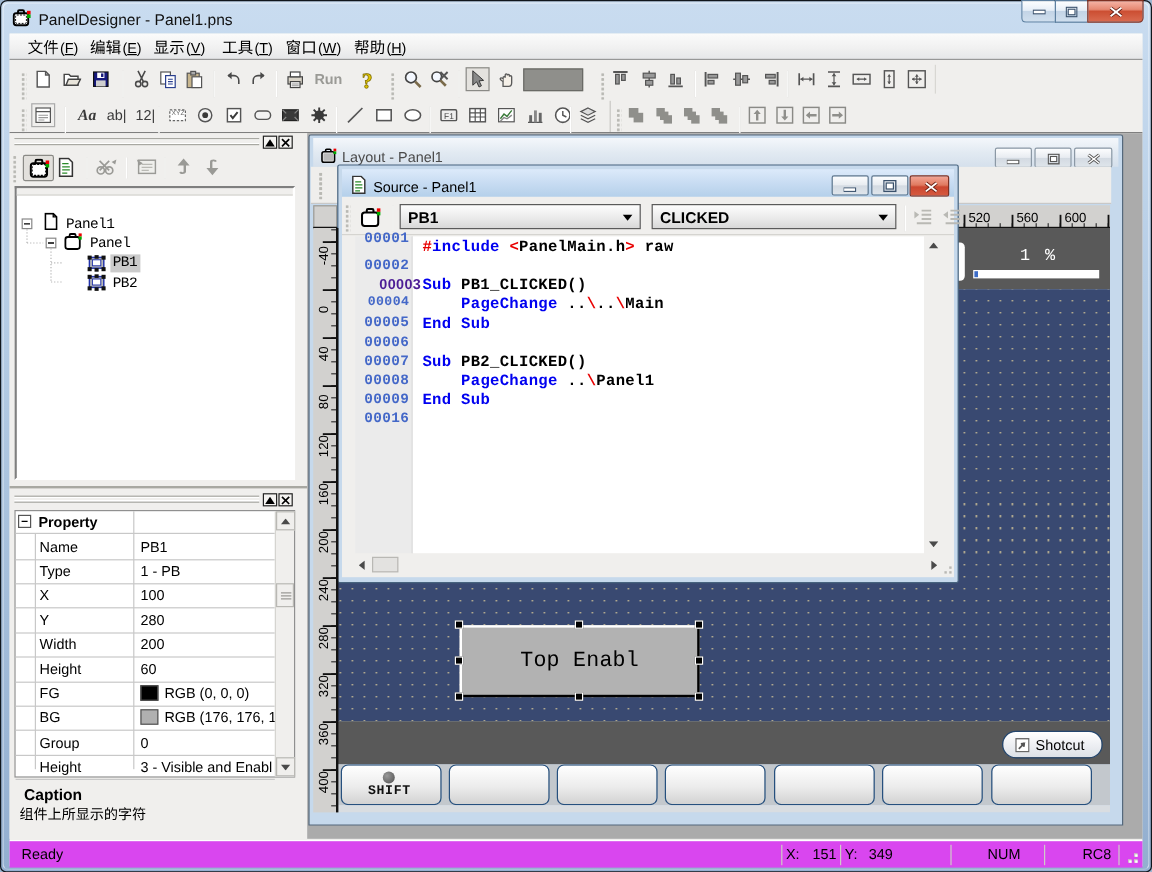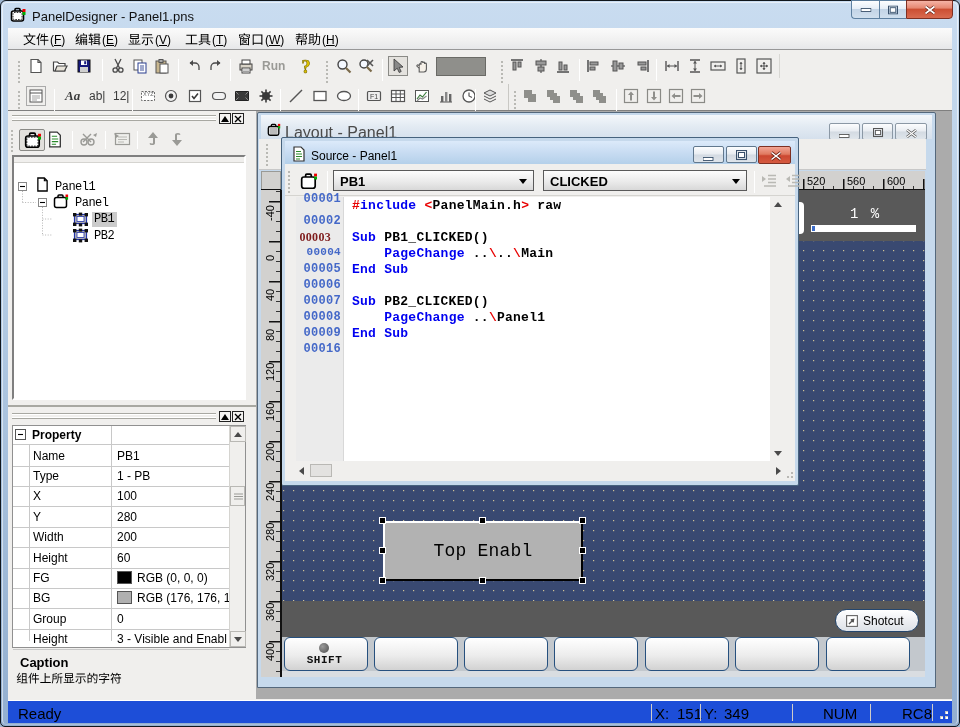--- a/index.html
+++ b/index.html
@@ -32,21 +32,21 @@
 #leftdock{position:absolute;left:0;top:83px;width:248px;height:588px;background:#f0efed;}
 .hgrip{position:absolute;height:6px;border-top:1px solid #a8a8a2;border-bottom:1px solid #a8a8a2;background:linear-gradient(180deg,#fff 1px,transparent 1px,transparent 3px,#fff 3px);}
 .dkbtn{position:absolute;width:12px;height:11px;border:1px solid #222;background:#f4f3f1;font-size:9px;line-height:9px;text-align:center;color:#000;}
 .trow{position:absolute;font-family:"Liberation Mono",monospace;font-size:12px;letter-spacing:-0.5px;color:#000;white-space:pre;}
 #propwrap{position:absolute;left:4px;top:314px;width:234px;height:223px;background:#fff;border:1px solid #909090;}
 .prow{position:absolute;left:0;width:216px;height:21px;border-bottom:1px solid #c8c8c8;font-size:12px;color:#000;}
 .prow .pn{position:absolute;left:20px;top:3px;}
 .prow .pv{position:absolute;left:104px;top:3px;white-space:nowrap;}
 #capbox{position:absolute;left:2px;top:539px;width:236px;height:44px;background:#f0efed;}
 
-#statusbar{position:absolute;left:0;top:672px;width:944px;height:23px;background:#1d4ed8;border-top:1px solid #fff;font-size:15px;color:#000;}
+#statusbar{position:absolute;left:0;top:672px;width:944px;height:23px;background:#d946ef;border-top:1px solid #fff;font-size:12px;color:#000;}
 .sdiv{position:absolute;top:3px;height:17px;width:1px;background:#cfccc8;}
 
 #mdi{position:absolute;left:248px;top:83px;width:696px;height:588px;background:#ababab;}
 
 #lwin{position:absolute;left:1px;top:1px;width:679px;height:576px;background:#c6d9ec;border:1px solid #54687c;border-radius:2px 2px 0 0;}
 #lwin .ltitle{position:absolute;left:3px;top:2px;right:3px;height:24px;background:linear-gradient(180deg,#f4f7fb,#e2eaf2 50%,#d5e0ec);}
 .mdibtn{position:absolute;top:10px;width:31px;height:17px;border:1px solid #8b98a5;border-radius:2px;background:linear-gradient(180deg,#fcfdfe,#e8ecf1 48%,#d3dae2 52%,#dfe5eb);}
 
 #swin{position:absolute;left:25px;top:26px;width:518px;height:349px;background:#c6d9ec;border:1px solid #47637e;border-radius:2px;}
 .code{font-family:"Liberation Mono",monospace;font-size:13px;font-weight:bold;letter-spacing:0.25px;white-space:pre;}
@@ -694,21 +694,21 @@
   <div id="mdi">
     <div id="lwin">
 <div class="ltitle"></div>
 <svg class="abs" style="left:9px;top:10px" width="14" height="14" viewBox="0 0 16 15">
           <rect x="1.5" y="3.5" width="12" height="10" rx="2" fill="#e8e8e8" stroke="#000" stroke-width="1.5"></rect>
           <rect x="3" y="5" width="9" height="7" fill="#bbb"></rect>
           <path d="M5 3.5 V2 a1 1 0 0 1 1-1 h3 a1 1 0 0 1 1 1 V3.5" fill="none" stroke="#000" stroke-width="1.5"></path>
           <rect x="12.5" y="0.5" width="2.6" height="2.6" fill="#e00"></rect>
           <rect x="12.5" y="3.1" width="2.6" height="2.6" fill="#0a0"></rect>
         </svg>
-<div class="abs" style="left:27px;top:11px;font-size:16px;color:#4a4a4a;">Layout - Panel1</div>
+<div class="abs" style="left:27px;top:11px;font-size:12px;color:#4a4a4a;">Layout - Panel1</div>
 <div class="mdibtn" style="left:571px;"><svg style="margin:8px 0 0 9px" width="11" height="4">
             <rect x="0" y="0.5" width="10" height="3" fill="#fff" stroke="#555" stroke-width="0.9"></rect>
           </svg></div>
 <div class="mdibtn" style="left:604px;"><svg style="margin:4px 0 0 10px" width="11" height="10">
             <rect x="0.5" y="0.5" width="9" height="8" fill="none" stroke="#555" stroke-width="1.1"></rect>
             <rect x="2.4" y="2.4" width="5.2" height="4.2" fill="#fff" stroke="#555" stroke-width="0.9"></rect>
           </svg></div>
 <div class="mdibtn" style="left:637px;width:32px;"><svg style="margin:4px 0 0 10px" width="11" height="9" viewBox="0 0 11 9">
             <path d="M1 1 L10 8 M10 1 L1 8" stroke="#555" stroke-width="2.6"></path>
             <path d="M1 1 L10 8 M10 1 L1 8" stroke="#fff" stroke-width="1.2"></path>
@@ -960,21 +960,21 @@
             </svg></div>
 <div class="abs" style="left:500px;top:10px;"><svg width="16" height="14" viewBox="0 0 16 14">
               <path d="M5 2 l-4 3 4 3" fill="#b9b9b4"></path>
               <path d="M7 1.5 h8 M7 5 h8 M7 8.5 h8 M3 12 h12" stroke="#b9b9b4" stroke-width="1.6"></path>
             </svg></div>
 <div class="abs" style="left:0;top:31px;width:510px;height:1px;background:#d5d4d0;"></div>
 <div class="abs" style="left:11px;top:33px;width:48px;height:264px;background:#ebebeb;border-right:1px solid #d8d8d8;"></div>
 <div class="abs" style="left:59px;top:33px;width:426px;height:264px;background:#fff;"></div>
 <div class="abs" style="left:14px;top:28px;width:42px;text-align:right;font-family:'Liberation Mono',monospace;font-size:12px;font-weight:bold;color:#4468c8;letter-spacing:0.3px;">00001</div>
           <div class="abs" style="left:14px;top:50px;width:42px;text-align:right;font-family:'Liberation Mono',monospace;font-size:12px;font-weight:bold;color:#4468c8;letter-spacing:0.3px;">00002</div>
-          <div class="abs" style="left:4px;top:66px;width:42px;text-align:right;font-family:Liberation Serif, serif;font-size:12px;font-weight:bold;color:#7f1d1d;letter-spacing:0.3px;">00003</div>
+          <div class="abs" style="left:24px;top:66px;width:42px;text-align:right;font-family:Liberation Sans, sans-serif;font-size:12px;font-weight:bold;color:#4c1d95;letter-spacing:0.3px;">00003</div>
           <div class="abs" style="left:14px;top:82px;width:42px;text-align:right;font-family:'Liberation Mono',monospace;font-size:11px;font-weight:bold;color:#4468c8;letter-spacing:0.3px;">00004</div>
           <div class="abs" style="left:14px;top:98px;width:42px;text-align:right;font-family:'Liberation Mono',monospace;font-size:12px;font-weight:bold;color:#4468c8;letter-spacing:0.3px;">00005</div>
           <div class="abs" style="left:14px;top:114px;width:42px;text-align:right;font-family:'Liberation Mono',monospace;font-size:12px;font-weight:bold;color:#4468c8;letter-spacing:0.3px;">00006</div>
           <div class="abs" style="left:14px;top:130px;width:42px;text-align:right;font-family:'Liberation Mono',monospace;font-size:12px;font-weight:bold;color:#4468c8;letter-spacing:0.3px;">00007</div>
           <div class="abs" style="left:14px;top:146px;width:42px;text-align:right;font-family:'Liberation Mono',monospace;font-size:12px;font-weight:bold;color:#4468c8;letter-spacing:0.3px;">00008</div>
           <div class="abs" style="left:14px;top:162px;width:42px;text-align:right;font-family:'Liberation Mono',monospace;font-size:12px;font-weight:bold;color:#4468c8;letter-spacing:0.3px;">00009</div>
           <div class="abs" style="left:14px;top:178px;width:42px;text-align:right;font-family:'Liberation Mono',monospace;font-size:12px;font-weight:bold;color:#4468c8;letter-spacing:0.3px;">00016</div>
 <div class="abs code" style="left:67px;top:34px;"><span class="r">#</span><span class="b">include</span> <span class="r">&lt;</span>PanelMain.h<span class="r">&gt;</span> raw</div>
           <div class="abs code" style="left:67px;top:66px;"><span class="b">Sub</span> PB1_CLICKED()</div>
           <div class="abs code" style="left:67px;top:82px;">    <span class="b">PageChange</span> ..<span class="r">\</span>..<span class="r">\</span>Main</div>

